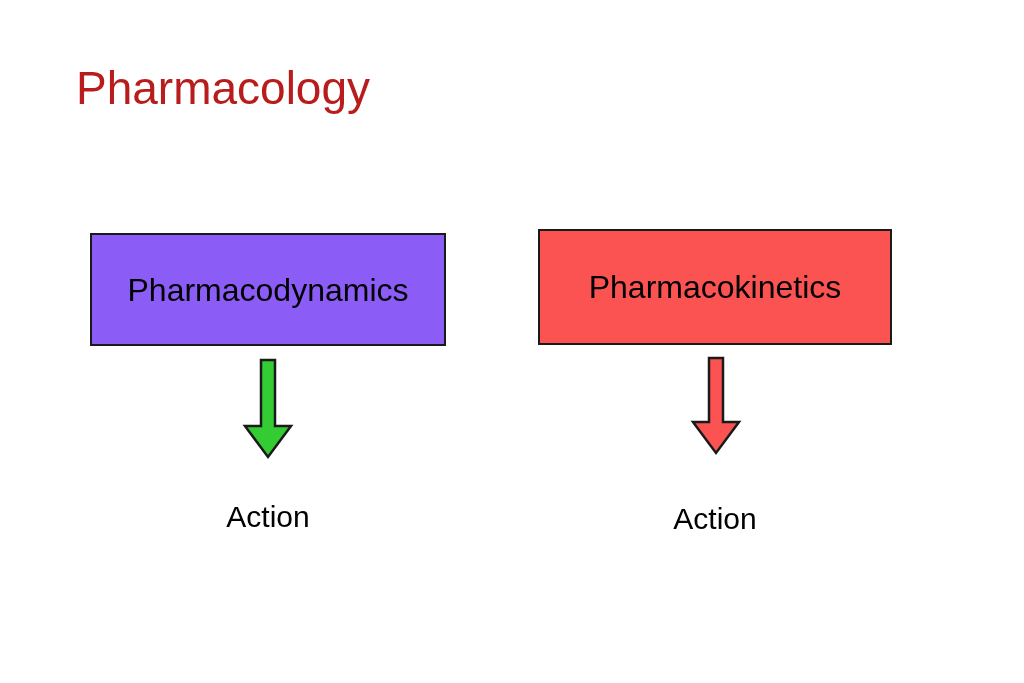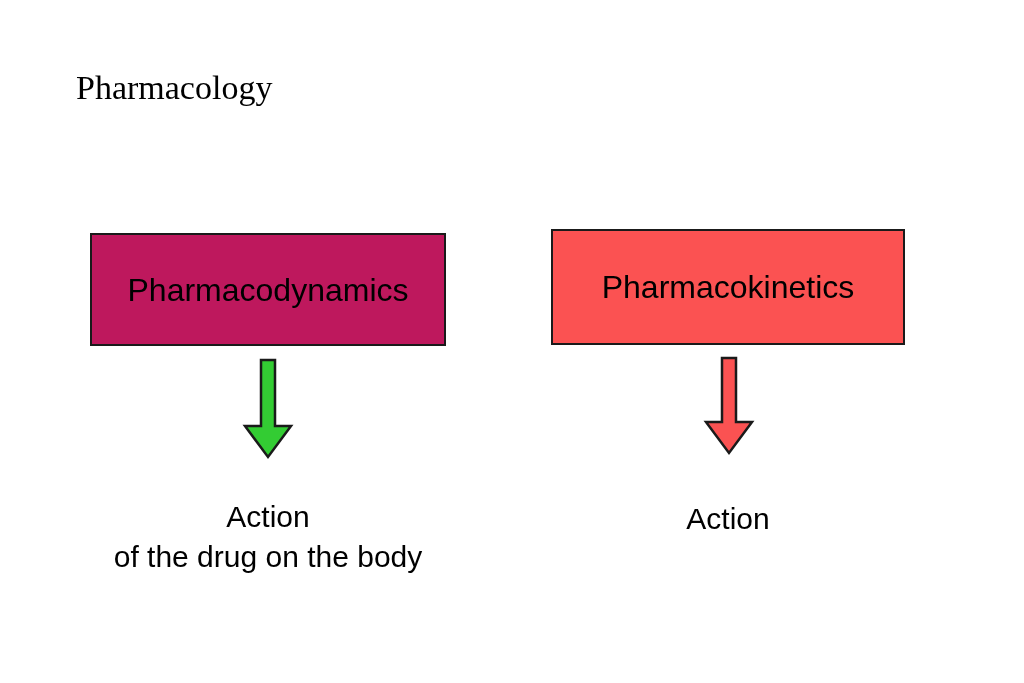--- a/index.html
+++ b/index.html
@@ -17,53 +17,52 @@
     height: 683px;
     background: #ffffff;
     overflow: hidden;
   }
 
   
   .slide-title {
     position: absolute;
     left: 76px;
     top: 60px;
-    font-size: 34px;
+    font-size: 46px;
     line-height: 56px;
-    color: #000000;
+    color: #b91c1c;
     white-space: nowrap;
     letter-spacing: 0px;
-    font-family: Liberation Serif, serif;
   }
 
   
   .branch {
     position: absolute;
     top: 0;
     height: 683px;
     width: 420px;
   }
   .branch-left  { left: 58px; }
-  .branch-right { left: 518px; }
+  .branch-right { left: 505px; }
 
   
   .concept-box {
     position: absolute;
     box-sizing: border-box;
     border: 2px solid #1a1a1a;
     display: flex;
     align-items: center;
     justify-content: center;
   }
   .box-green {
     left: 32px;
     top: 233px;
     width: 356px;
     height: 113px;
-    background: #be185d;
+    background: #8b5cf6;
   }
   .box-red {
     left: 33px;
     top: 229px;
     width: 354px;
     height: 116px;
     background: #fb5252;
   }
   .concept-label {
     font-size: 32px;
@@ -111,21 +110,20 @@
     </div>
 
     <div class="arrow arrow-green">
       <svg viewBox="0 0 52 102" xmlns="http://www.w3.org/2000/svg" aria-hidden="true">
         <polygon points="19,2 33,2 33,68 49,68 26,99 3,68 19,68" fill="#33cc33" stroke="#1a1a1a" stroke-width="2.5" stroke-linejoin="miter"></polygon>
       </svg>
     </div>
 
     <div class="caption caption-left">
       <span class="caption-line">Action</span>
-      <span class="caption-line">of the drug on the body</span>
     </div>
 
   </div>
 
   <div class="branch branch-right">
 
     <div class="concept-box box-red">
       <span class="concept-label">Pharmacokinetics</span>
     </div>
 

